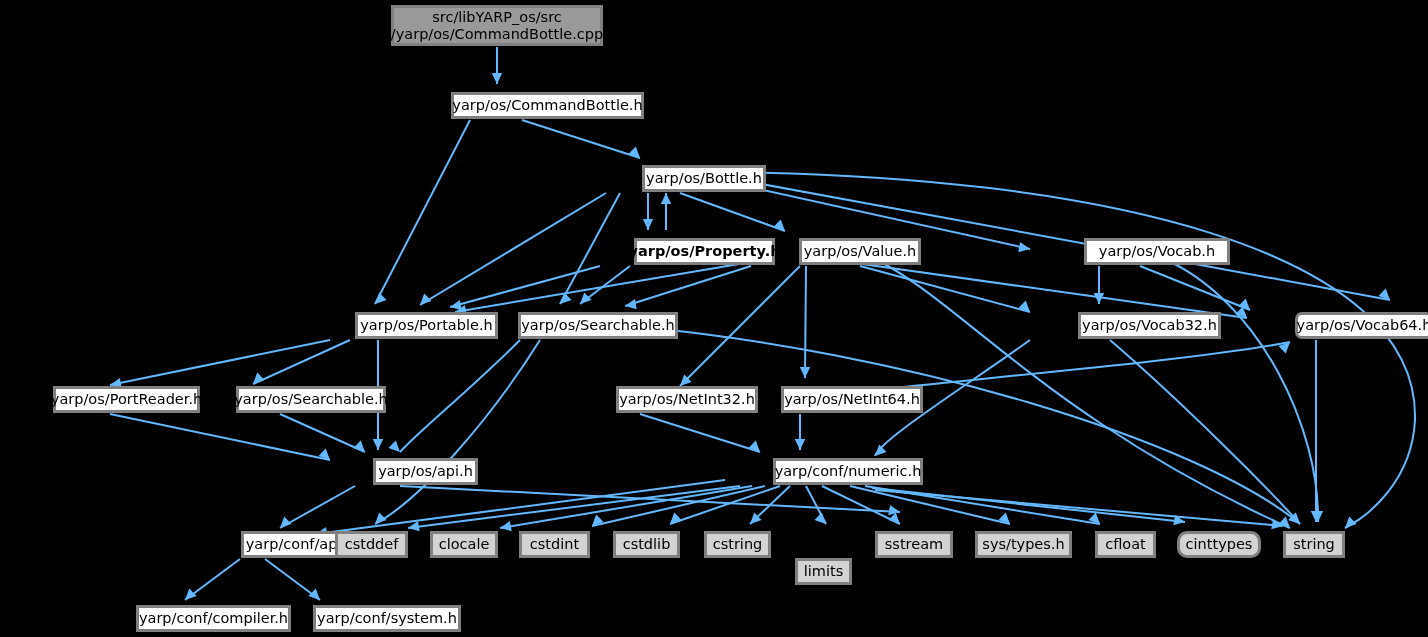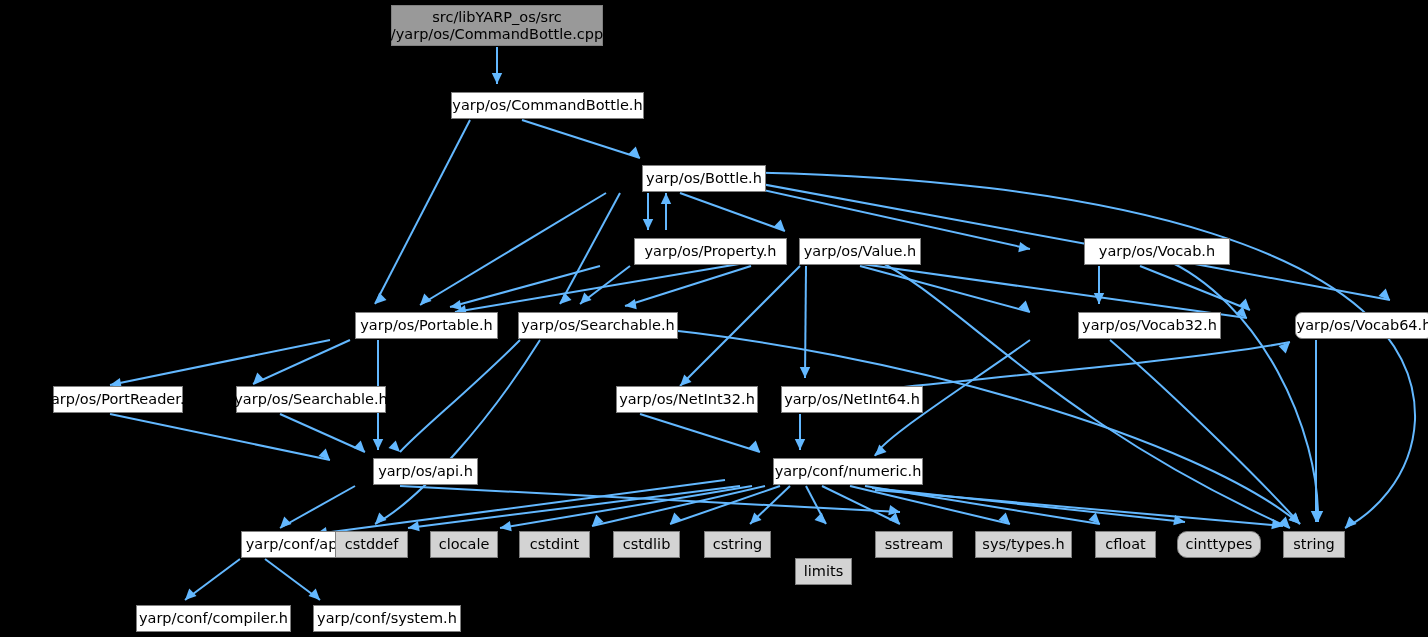--- a/index.html
+++ b/index.html
@@ -22,21 +22,21 @@
     width: 1428px;
     height: 637px;
   }
   .node {
     position: absolute;
     box-sizing: border-box;
     display: flex;
     align-items: center;
     justify-content: center;
     text-align: center;
-    border: 1px solid #ffffff;
+    border: 3px solid #ffffff;
     color: #000000;
     font-size: 14.5px;
     line-height: 17px;
     white-space: pre-line;
     letter-spacing: 0px;
     z-index: 5;
   }
   .node.white  { background: #ffffff; border-color: #808080; margin-left: 48px; }
   .node.gray   { background: #d3d3d3; border-color: #808080; }
   .node.root   { background: #999999; border-color: #808080; color: #000000; }
@@ -160,28 +160,28 @@
       <path d="M 872,488 L 1185,522" class="edge-path" stroke="#63b8ff"></path>
       <polygon points="1185,522 1173.2527878450499,525.1690703031953 1175.0951790275287,514.9335637338689" class="edge-head" fill="#63b8ff"></polygon>
       <path d="M 875,490 L 1283,526" class="edge-path" stroke="#63b8ff"></path>
       <polygon points="1283,526 1271.2527878450499,529.1690703031953 1273.0951790275287,518.9335637338689" class="edge-head" fill="#63b8ff"></polygon>
     </svg>
   <div id="node-layer">
       <div class="node root" style="left: 391px; top: 5px; width: 212px; height: 41px; background: rgb(153, 153, 153); border-color: rgb(128, 128, 128);"><span>src/libYARP_os/src
 /yarp/os/CommandBottle.cpp</span></div>
       <div class="node white" style="left: 403px; top: 92px; width: 193px; height: 27px; background: rgb(255, 255, 255); border-color: rgb(128, 128, 128);"><span>yarp/os/CommandBottle.h</span></div>
       <div class="node white" style="left: 594px; top: 165px; width: 124px; height: 27px; background: rgb(255, 255, 255); border-color: rgb(128, 128, 128);"><span>yarp/os/Bottle.h</span></div>
-      <div class="node white" style="left: 586px; top: 238px; width: 153px; height: 27px; background: rgb(255, 255, 255); border-color: rgb(128, 128, 128);"><span>yarp/os/Property.h</span></div>
+      <div class="node white" style="left: 586px; top: 238px; width: 141px; height: 27px; background: rgb(255, 255, 255); border-color: rgb(128, 128, 128); font-weight: bold;"><span>yarp/os/Property.h</span></div>
       <div class="node white" style="left: 751px; top: 238px; width: 122px; height: 27px; background: rgb(255, 255, 255); border-color: rgb(128, 128, 128);"><span>yarp/os/Value.h</span></div>
       <div class="node white" style="left: 1036px; top: 238px; width: 146px; height: 27px; background: rgb(255, 255, 255); border-color: rgb(128, 128, 128);"><span>yarp/os/Vocab.h</span></div>
       <div class="node white" style="left: 307px; top: 312px; width: 143px; height: 27px; background: rgb(255, 255, 255); border-color: rgb(128, 128, 128);"><span>yarp/os/Portable.h</span></div>
       <div class="node white" style="left: 470px; top: 312px; width: 160px; height: 27px; background: rgb(255, 255, 255); border-color: rgb(128, 128, 128);"><span>yarp/os/Searchable.h</span></div>
       <div class="node white" style="left: 1030px; top: 312px; width: 143px; height: 27px; background: rgb(255, 255, 255); border-color: rgb(128, 128, 128);"><span>yarp/os/Vocab32.h</span></div>
       <div class="node white" style="left: 1247px; top: 312px; width: 138px; height: 27px; background: rgb(255, 255, 255); border-color: rgb(128, 128, 128); border-radius: 7px;"><span>yarp/os/Vocab64.h</span></div>
-      <div class="node white" style="left: 5px; top: 386px; width: 130px; height: 27px; background: rgb(255, 255, 255); border-color: rgb(128, 128, 128);"><span>yarp/os/PortReader.h</span></div>
+      <div class="node white" style="left: 5px; top: 386px; width: 147px; height: 27px; background: rgb(255, 255, 255); border-color: rgb(128, 128, 128);"><span>yarp/os/PortReader.h</span></div>
       <div class="node white" style="left: 188px; top: 386px; width: 150px; height: 27px; background: rgb(255, 255, 255); border-color: rgb(128, 128, 128);"><span>yarp/os/Searchable.h</span></div>
       <div class="node white" style="left: 568px; top: 386px; width: 142px; height: 27px; background: rgb(255, 255, 255); border-color: rgb(128, 128, 128);"><span>yarp/os/NetInt32.h</span></div>
       <div class="node white" style="left: 733px; top: 386px; width: 142px; height: 27px; background: rgb(255, 255, 255); border-color: rgb(128, 128, 128);"><span>yarp/os/NetInt64.h</span></div>
       <div class="node white" style="left: 325px; top: 458px; width: 105px; height: 27px; background: rgb(255, 255, 255); border-color: rgb(128, 128, 128);"><span>yarp/os/api.h</span></div>
       <div class="node white" style="left: 725px; top: 458px; width: 150px; height: 27px; background: rgb(255, 255, 255); border-color: rgb(128, 128, 128);"><span>yarp/conf/numeric.h</span></div>
       <div class="node white" style="left: 193px; top: 531px; width: 119px; height: 27px; background: rgb(255, 255, 255); border-color: rgb(128, 128, 128);"><span>yarp/conf/api.h</span></div>
       <div class="node gray" style="left: 335px; top: 531px; width: 73px; height: 27px; background: rgb(211, 211, 211); border-color: rgb(128, 128, 128);"><span>cstddef</span></div>
       <div class="node gray" style="left: 430px; top: 531px; width: 68px; height: 27px; background: rgb(211, 211, 211); border-color: rgb(128, 128, 128);"><span>clocale</span></div>
       <div class="node gray" style="left: 519px; top: 531px; width: 71px; height: 27px; background: rgb(211, 211, 211); border-color: rgb(128, 128, 128);"><span>cstdint</span></div>
       <div class="node gray" style="left: 613px; top: 531px; width: 67px; height: 27px; background: rgb(211, 211, 211); border-color: rgb(128, 128, 128);"><span>cstdlib</span></div>

